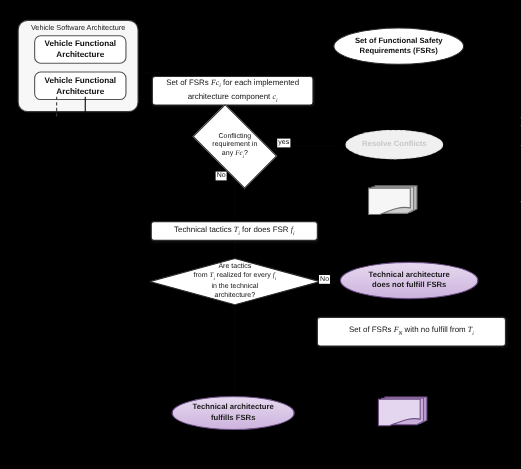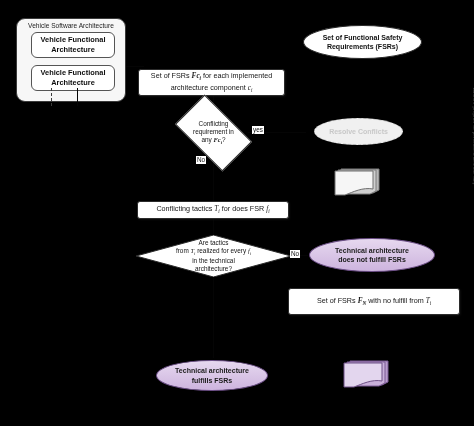--- a/index.html
+++ b/index.html
@@ -144,21 +144,21 @@
     right: 2px;
     top: 185px;
     transform-origin: right top;
     transform: rotate(90deg) translate(0, -100%);
     white-space: nowrap;
     font-size: 4.4px;
     color: #4b4b4b;
     letter-spacing: 0.2px;
   }
   .mi { font-family: "Liberation Serif", serif; font-style: italic; }
-  .mb { font-family: "Liberation Serif", serif; font-style: italic; font-weight: bold; }
+  .mb { font-family: "Liberation Serif", serif; font-style: italic; font-weight: normal; }
   sub { font-size: 0.72em; }
 </style>
 </head>
 <body>
 
 <div id="canvas">
 
   <div class="edge" style="left:124px; top:66px; width:20px; height:1px;"></div>
   <div class="edge" style="left:213px; top:96px; width:1px; height:16px;"></div>
   <div class="edge" style="left:248px; top:132px; width:58px; height:1px;"></div>
@@ -213,21 +213,21 @@
   <div class="artifact" style="left:333px; top:166px; width:50px; height:32px;">
     <svg width="50" height="32" viewBox="0 0 50 32">
       <path d="M8,3 L46,3 L46,24 L40,27 L8,27 Z" fill="#b9b9b9" stroke="#7d7d7d" stroke-width="1"></path>
       <path d="M5,4 L43,4 L43,25 L37,28 L5,28 Z" fill="#cfcfcf" stroke="#7d7d7d" stroke-width="1"></path>
       <path d="M2,5 L40,5 L40,23 C30,21 20,26 12,29 L2,29 Z" fill="#f6f6f6" stroke="#6f6f6f" stroke-width="1"></path>
     </svg>
   </div>
 
   <div class="node box" style="left:137px; top:201px; width:152px; height:18px;">
     <div>
-      <span>Conflicting tactics </span><span class="mi">T</span><sub class="mi">i</sub><span> for does FSR </span><span class="mi">f</span><sub class="mi">i</sub>
+      <span>Technical tactics </span><span class="mi">T</span><sub class="mi">i</sub><span> for does FSR </span><span class="mi">f</span><sub class="mi">i</sub>
     </div>
   </div>
 
   <div class="node diamond" style="left:136px; top:235px; width:155px; height:42px;">
     <div class="dshape" style="transform: rotate(0deg); background:transparent; border:none;">
       <svg width="155" height="42" viewBox="0 0 155 42">
         <polygon points="77.5,0 155,21 77.5,42 0,21" fill="#ffffff" stroke="#2b2b2b" stroke-width="1"></polygon>
       </svg>
     </div>
     <div class="dtext" style="width:78%;">

